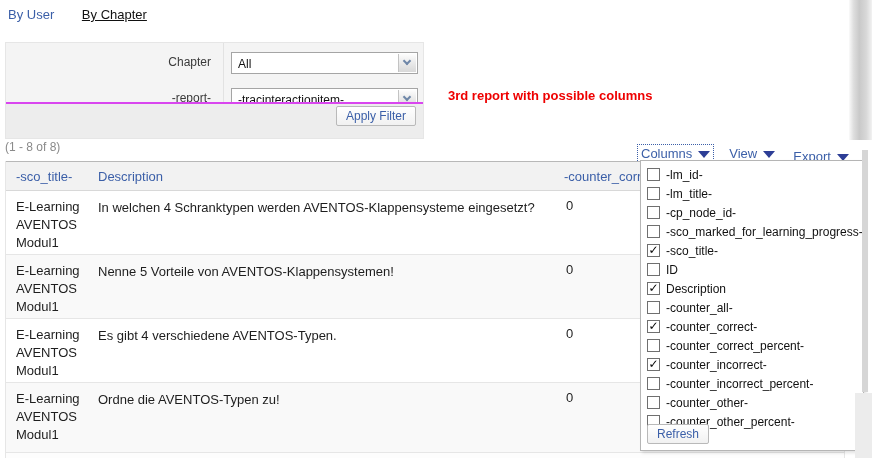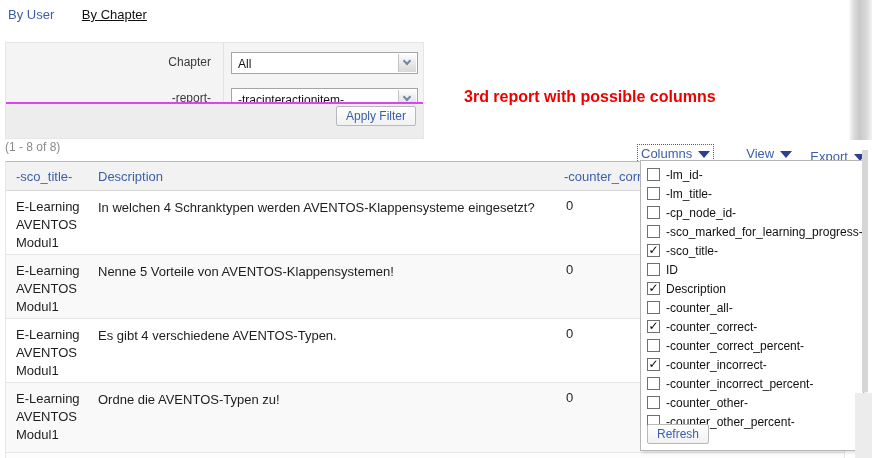--- a/index.html
+++ b/index.html
@@ -32,33 +32,33 @@
           border-right:2px solid #6f87a8; border-bottom:2px solid #6f87a8;
           transform:rotate(45deg); }
   .filter-actions { position:absolute; left:0; bottom:0; width:100%; height:36px;
                     background:#ededed; border-top:2px solid #d946ef;padding-left:16px; }
   .btn { display:inline-block; background:linear-gradient(#ffffff,#f1f1f1);
          border:1px solid #b9b9b9; border-radius:2px; color:#3b5fa8;
          font-size:12px; padding:2px 9px; cursor:pointer; }
   .apply-btn { position:absolute; right:7px; top:2px; }
 
   
-  .note { position:absolute; left:464px; color:#ee0000; font-weight:bold; font-size:16px; white-space:nowrap; }
+  .note { position:absolute; left:448px; color:#ee0000; font-weight:bold; font-size:13px; white-space:nowrap; }
   .note1 { top:88px; } .note2 { top:113px; }
 
   
   .pagination { position:absolute; left:5px; top:140px; font-size:12px; color:#8a8a8a; }
   .table-menus { position:absolute; left:638px; top:143px; font-size:13px; color:#3b5fa8;
                  display:flex; align-items:center; }
   .menu-link { display:inline-flex; align-items:center; cursor:pointer; color:#3b5fa8; }
   .menu-link .tri { width:0; height:0; border-left:6px solid transparent;
                     border-right:6px solid transparent; border-top:7px solid #2d3e96;
                     margin-left:6px; margin-top:2px; }
   .menu-columns { outline:1px dotted #3b5fa8; padding:1px 3px; }
-  .menu-view { margin-left:33px; } .menu-export { margin-left:18px;margin-top:6px; }
+  .menu-view { margin-left:16px; } .menu-export { margin-left:18px;margin-top:6px; }
 
   
   .report-table { position:absolute; left:5px; top:161px; width:840px; height:297px;
                   border-left:1px solid #e6e6e6; border-right:1px solid #e6e6e6;
                   font-size:13px; }
   .t-header { display:flex; height:30px; background:#f2f2f2;
               border-top:1px solid #b8b8b8; border-bottom:1px solid #d8d8d8;
               align-items:center; }
   .t-row { display:flex; border-bottom:1px solid #e6e6e6; }
   .row-odd  { background:#ffffff; }

